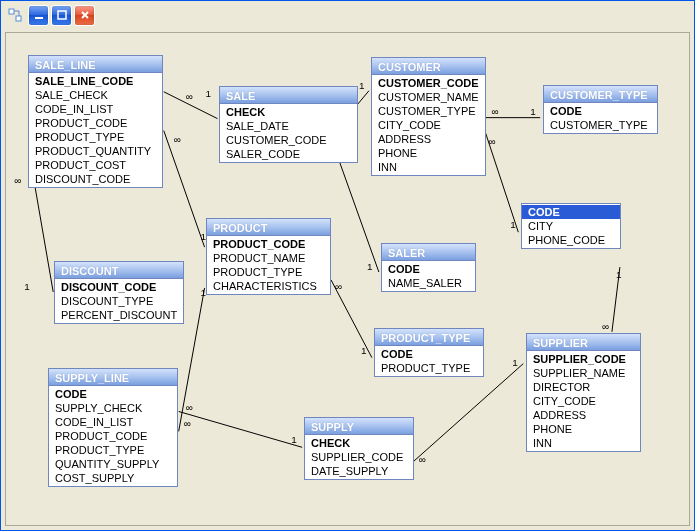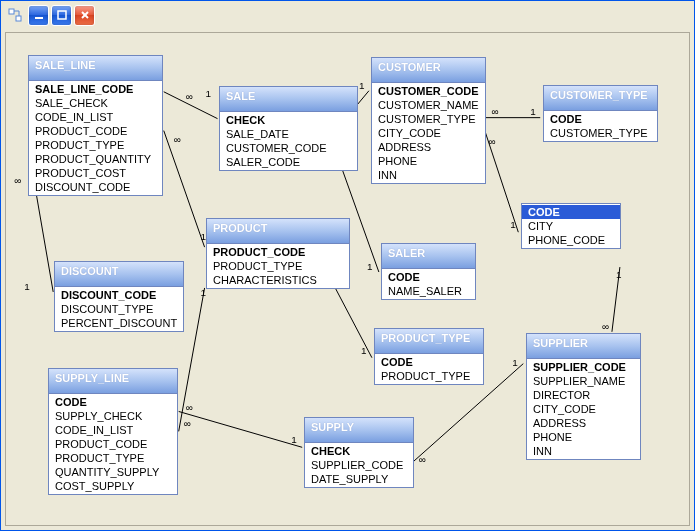--- a/index.html
+++ b/index.html
@@ -57,21 +57,21 @@
     position: absolute;
     border: 1px solid #6f86bf;
     background: #fff;
     min-width: 90px;
     box-shadow: 0 0 0 1px #fff inset;
   }
   .thead {
     background: linear-gradient(to bottom, #d4e2fb 0%, #a8c3ef 50%, #7a9fe0 100%);
     color: #fff;
     font-weight: bold;
-    padding: 3px 6px 9px 6px;
+    padding: 3px 6px 1px 6px;
     border-bottom: 1px solid #6f86bf;
     text-shadow: 0 0 1px rgba(60,80,140,.4);
     font-size: 11px;
   }
   .tbody { padding: 1px 0; }
   .field {
     padding: 0 6px;
     line-height: 14px;
     white-space: nowrap;
     color: #000;
@@ -221,24 +221,25 @@
           </div>
         </div>
         <div class="table" style="left: 48px; top: 228px; width: 130px;">
           <div class="thead">DISCOUNT</div>
           <div class="tbody">
             <div class="field pk">DISCOUNT_CODE</div>
             <div class="field">DISCOUNT_TYPE</div>
             <div class="field">PERCENT_DISCOUNT</div>
           </div>
         </div>
-        <div class="table" style="left: 200px; top: 185px; width: 144px;">
+        <div class="table" style="left: 200px; top: 185px; width: 125px;">
           <div class="thead">PRODUCT</div>
           <div class="tbody">
             <div class="field pk">PRODUCT_CODE</div>
+            <div class="field">PRODUCT_NAME</div>
             <div class="field">PRODUCT_TYPE</div>
             <div class="field">CHARACTERISTICS</div>
           </div>
         </div>
         <div class="table" style="left: 375px; top: 210px; width: 95px;">
           <div class="thead">SALER</div>
           <div class="tbody">
             <div class="field pk">CODE</div>
             <div class="field">NAME_SALER</div>
           </div>

